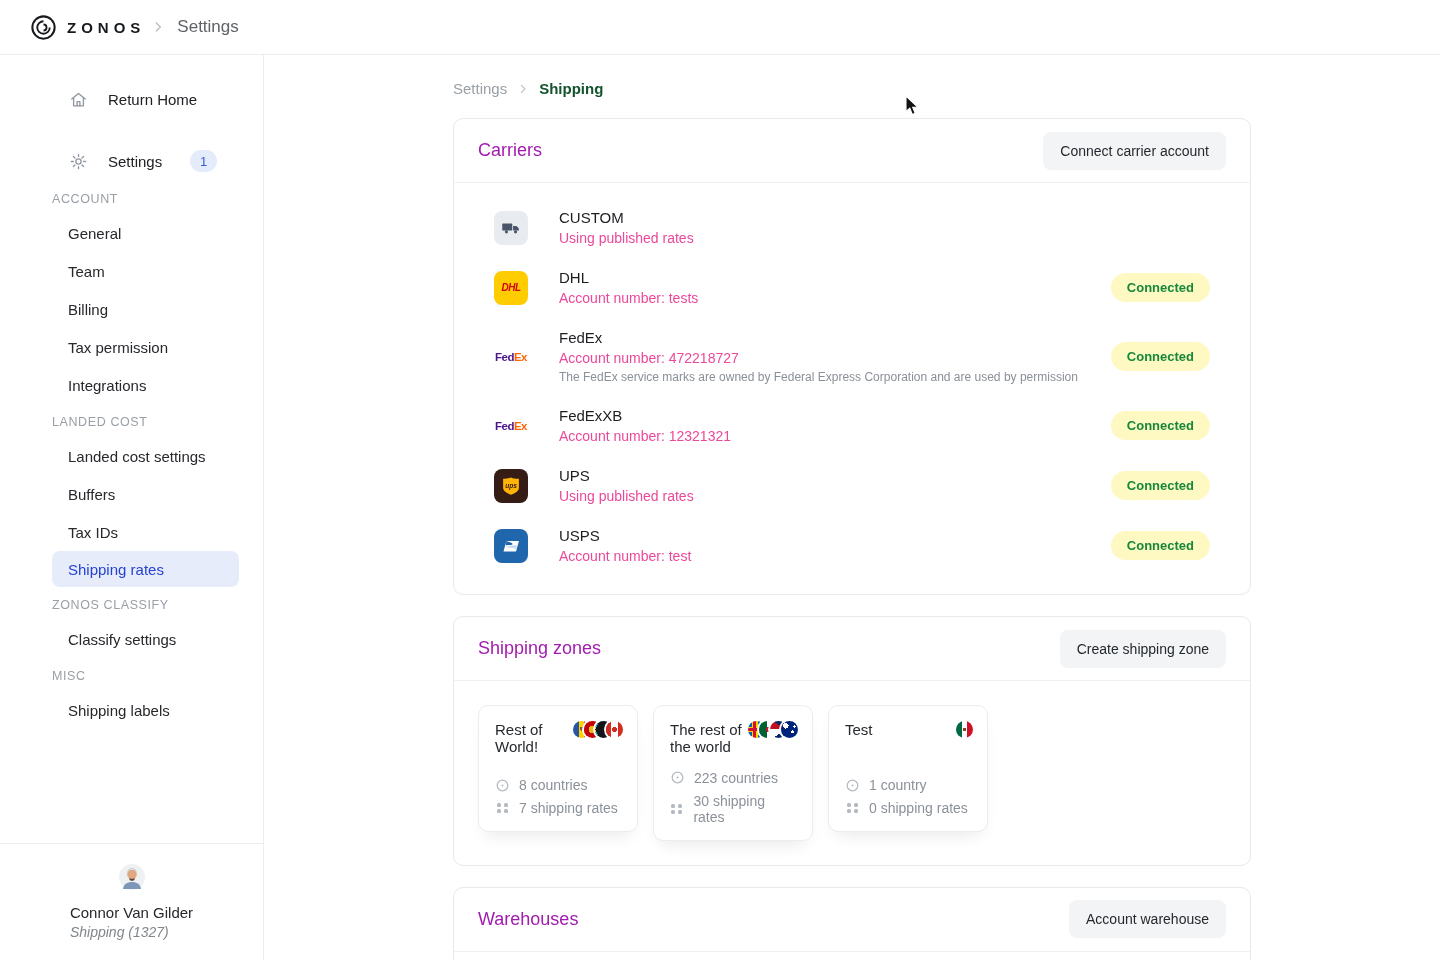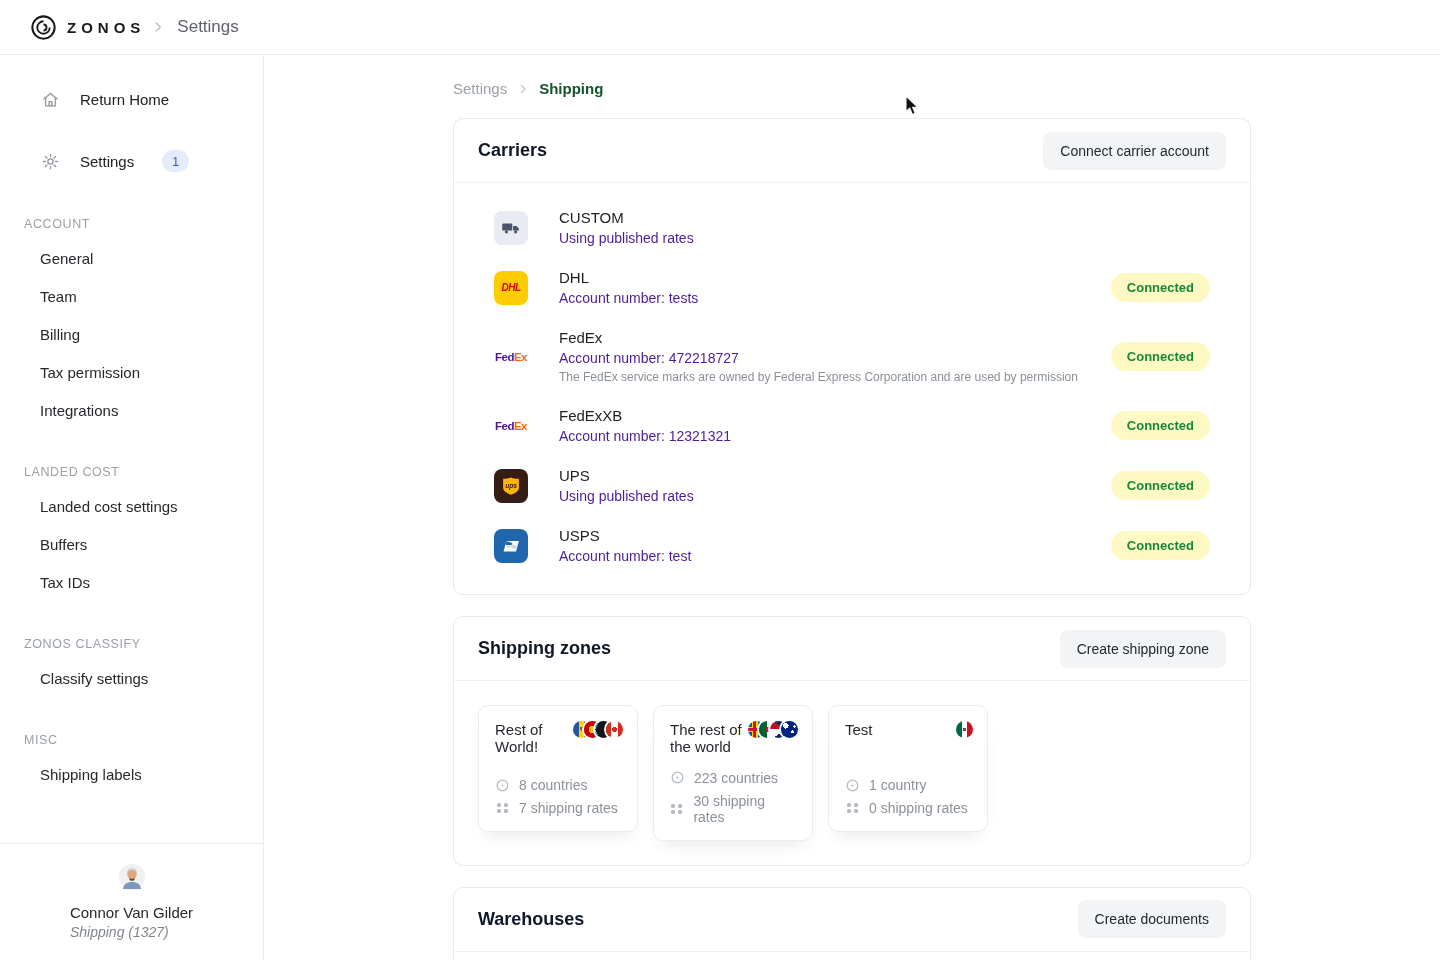--- a/index.html
+++ b/index.html
@@ -12,29 +12,29 @@
   .brand { display:flex; align-items:center; gap:10px; cursor:pointer; }
   .brand-name { font-size:15px; font-weight:700; letter-spacing:5px; color:#17191c; }
   .tb-chev { color:#b9bec4; margin:0 12px 0 6px; display:flex; }
   .tb-crumb { font-size:17px; color:#5f6368; }
 
   .app { display:flex; height:905px; }
 
   
   .sidebar { width:264px; border-right:1px solid #ededef; display:flex;
     flex-direction:column; background:#fff; flex-shrink:0; }
-  .nav { flex:1; padding-top:24px; overflow:hidden; }
+  .nav { flex:1; padding-top:24px; overflow:hidden;padding-left:28px; }
   .nav-row { height:40px; display:flex; align-items:center; padding-left:40px;
     gap:20px; font-size:15px; color:#202124; cursor:pointer; }
   .nav-row .nico { width:20px; display:flex; justify-content:center; }
   .nav-settings { margin-top:22px; }
   .count-badge { background:#e4ebfa; color:#3a5bd9; font-size:13px; min-width:27px;
     height:22px; border-radius:12px; display:inline-flex; align-items:center;
     justify-content:center; padding:0 9px; margin-left:8px; }
-  .sec-title { margin-top:36px; margin-bottom:8px; padding-left:24px; font-size:12.5px;
+  .sec-title { margin-top:11px; margin-bottom:8px; padding-left:24px; font-size:12.5px;
     letter-spacing:.6px; color:#9aa0a6; }
   .nav-item { height:38px; display:flex; align-items:center; padding-left:40px;
     font-size:15px; color:#26282c; cursor:pointer; border-radius:8px; }
   .nav-item.active { margin:0 24px; padding-left:16px; height:36px;
     background:#e7ecfa; color:#2443d4; font-weight:500; }
   .user-box { border-top:1px solid #ededef; padding:20px 24px; display:flex;
     gap:14px; align-items:center; cursor:pointer;flex-direction:column; }
   .user-name { font-size:15px; color:#26282c; }
   .user-role { font-size:14px; color:#80868b; font-style:italic; margin-top:3px; }
 
@@ -42,41 +42,41 @@
   main { flex:1; background:#fff; overflow:hidden; }
   .content { width:798px; margin:0 auto; padding-top:25px; }
   .crumbs { display:flex; align-items:center; gap:10px; font-size:15px; }
   .crumb-parent { color:#9aa0a6; cursor:pointer; }
   .crumb-chev { color:#c3c7cb; display:flex; }
   .crumb-current { color:#14532d; font-weight:700; }
 
   .card { margin-top:21px; border:1px solid #e8e9ec; border-radius:10px; background:#fff; }
   .card-head { height:64px; display:flex; align-items:center; justify-content:space-between;
     padding:0 24px; border-bottom:1px solid #eef0f2; }
-  .card-title { font-size:18px; font-weight:700; color:#0f172a; }
+  .card-title { font-size:18px; font-weight:400; color:#a21caf; }
   .btn { background:#f3f4f5; border:none; border-radius:8px; padding:11px 17px;
     font-size:14px; color:#24292f; font-family:inherit; cursor:pointer; }
 
   
   .carrier-list { padding:26px 40px 30px 40px; display:flex; flex-direction:column; gap:23px; }
   .crow { display:flex; align-items:center; cursor:pointer; }
   .crow-icon { width:34px; height:34px; border-radius:8px; display:flex; align-items:center;
     justify-content:center; flex-shrink:0; }
   .icon-custom { background:#e8ecf1; }
   .icon-dhl { background:#ffcc00; }
   .icon-fedex { background:transparent; }
   .icon-ups { background:#351c15; }
   .icon-usps { background:#2066ad; }
   .dhl-word { font-size:10px; font-weight:700; font-style:italic; color:#d40511; letter-spacing:-.5px; }
   .fedex-word { font-size:11.5px; font-weight:700; letter-spacing:-.5px; }
   .fedex-word .fed { color:#4d148c; }
   .fedex-word .ex { color:#ff6600; }
   .crow-text { margin-left:31px; flex:1; }
   .crow-name { font-size:15px; font-weight:500; color:#1c1e21; }
-  .crow-sub { font-size:14px; color:#4c1d95; margin-top:4px; }
+  .crow-sub { font-size:14px; color:#ec4899; margin-top:4px; }
   .crow-note { font-size:12px; color:#8a9097; margin-top:4px; }
   .badge { background:#fef9c3; color:#17873a; font-size:13px; border-radius:999px;
     padding:7px 16px; white-space:nowrap;font-weight:bold; }
 
   
   .zone-wrap { padding:24px; display:flex; gap:15px; align-items:flex-start; }
   .zone-card { width:160px; min-height:127px; background:#fff; border:1px solid #ececf0;
     border-radius:10px; padding:15px 16px; display:flex; flex-direction:column;
     box-shadow:0 10px 18px -8px rgba(0,0,0,.10); cursor:pointer; position:relative; }
   .zone-title { font-size:15px; font-weight:500; color:#26292e; line-height:1.15;
@@ -145,20 +145,21 @@
       <div class="nav-item">General</div>
       <div class="nav-item">Team</div>
       <div class="nav-item">Billing</div>
       <div class="nav-item">Tax permission</div>
       <div class="nav-item">Integrations</div>
 
       <div class="sec-title">LANDED COST</div>
       <div class="nav-item">Landed cost settings</div>
       <div class="nav-item">Buffers</div>
       <div class="nav-item">Tax IDs</div>
+      <div class="nav-item active">Shipping rates</div>
 
       <div class="sec-title">ZONOS CLASSIFY</div>
       <div class="nav-item">Classify settings</div>
 
       <div class="sec-title">MISC</div>
       <div class="nav-item">Shipping labels</div>
     </nav>
 
     <div class="user-box">
       <span style="display:flex;">
@@ -370,21 +371,21 @@
                 </div>
             </div>
           </div>
 
         </div>
       </section>
 
       <section class="card" style="min-height:120px;">
         <div class="card-head">
           <span class="card-title">Warehouses</span>
-          <button class="btn">Create documents</button>
+          <button class="btn">Account warehouse</button>
         </div>
       </section>
     </div>
   </main>
 </div>
 
 <div class="cursor">
   <svg width="17" height="22" viewBox="0 0 17 22">
     <polygon points="1,1 1,16.5 4.8,13.2 7.3,19.5 10.2,18.3 7.7,12.2 12.7,12.2" fill="#111" stroke="#fff" stroke-width="1.1"></polygon>
   </svg>

